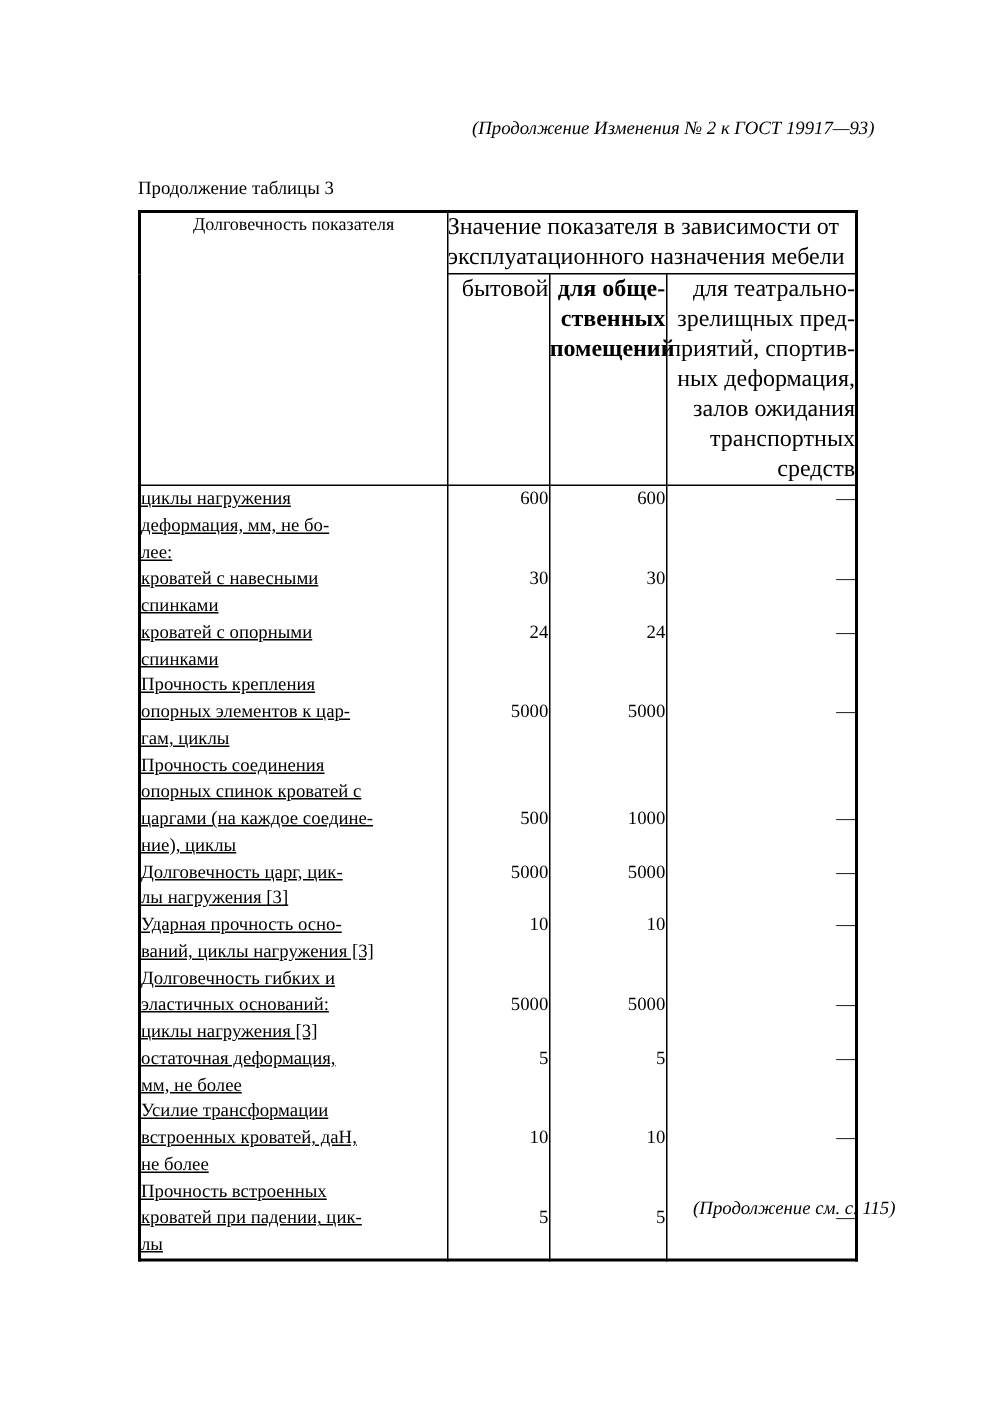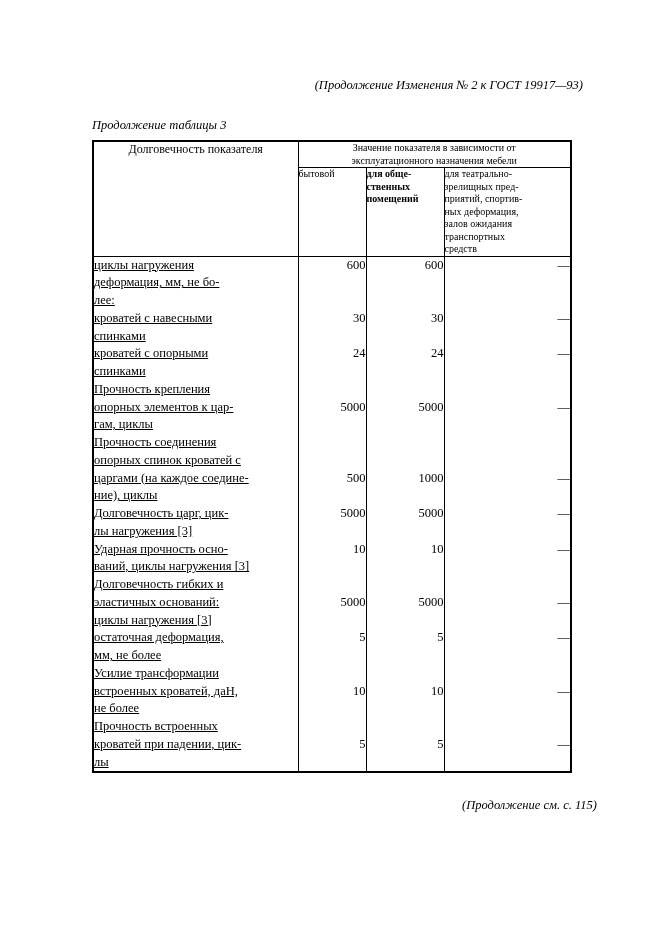--- a/index.html
+++ b/index.html
@@ -26,49 +26,48 @@
     right: 78px;
     top: 78px;
     font-style: italic;
     font-size: 12.5px;
     white-space: nowrap;
   }
   .table-caption {
     position: absolute;
     left: 92px;
     top: 118px;
-    font-style: italic;
     font-size: 12.5px;
   }
   table.spec {
     position: absolute;
     left: 92px;
     top: 140px;
     width: 478px;
     border-collapse: collapse;
     table-layout: fixed;
   }
   table.spec td, table.spec th {
     border: 1px solid #000000;
     vertical-align: top;
     padding: 0;
     font-weight: normal;
   }
   .outer {
     border: 2px solid #000 !important;
   }
   .hd-span {
-    text-align: center;
-    font-size: 10px;
+    text-align: left;
+    font-size: 16px;
     line-height: 1.25;
     padding: 3px 6px 4px 6px;
   }
   .hd-cell {
-    text-align: left;
-    font-size: 10px;
+    text-align: right;
+    font-size: 16px;
     line-height: 1.25;
     padding: 4px 4px 4px 4px;
     vertical-align: top;
   }
   .hd-name {
     text-align: center;
     font-size: 12px;
     vertical-align: middle;
     padding: 6px 8px;
   }

